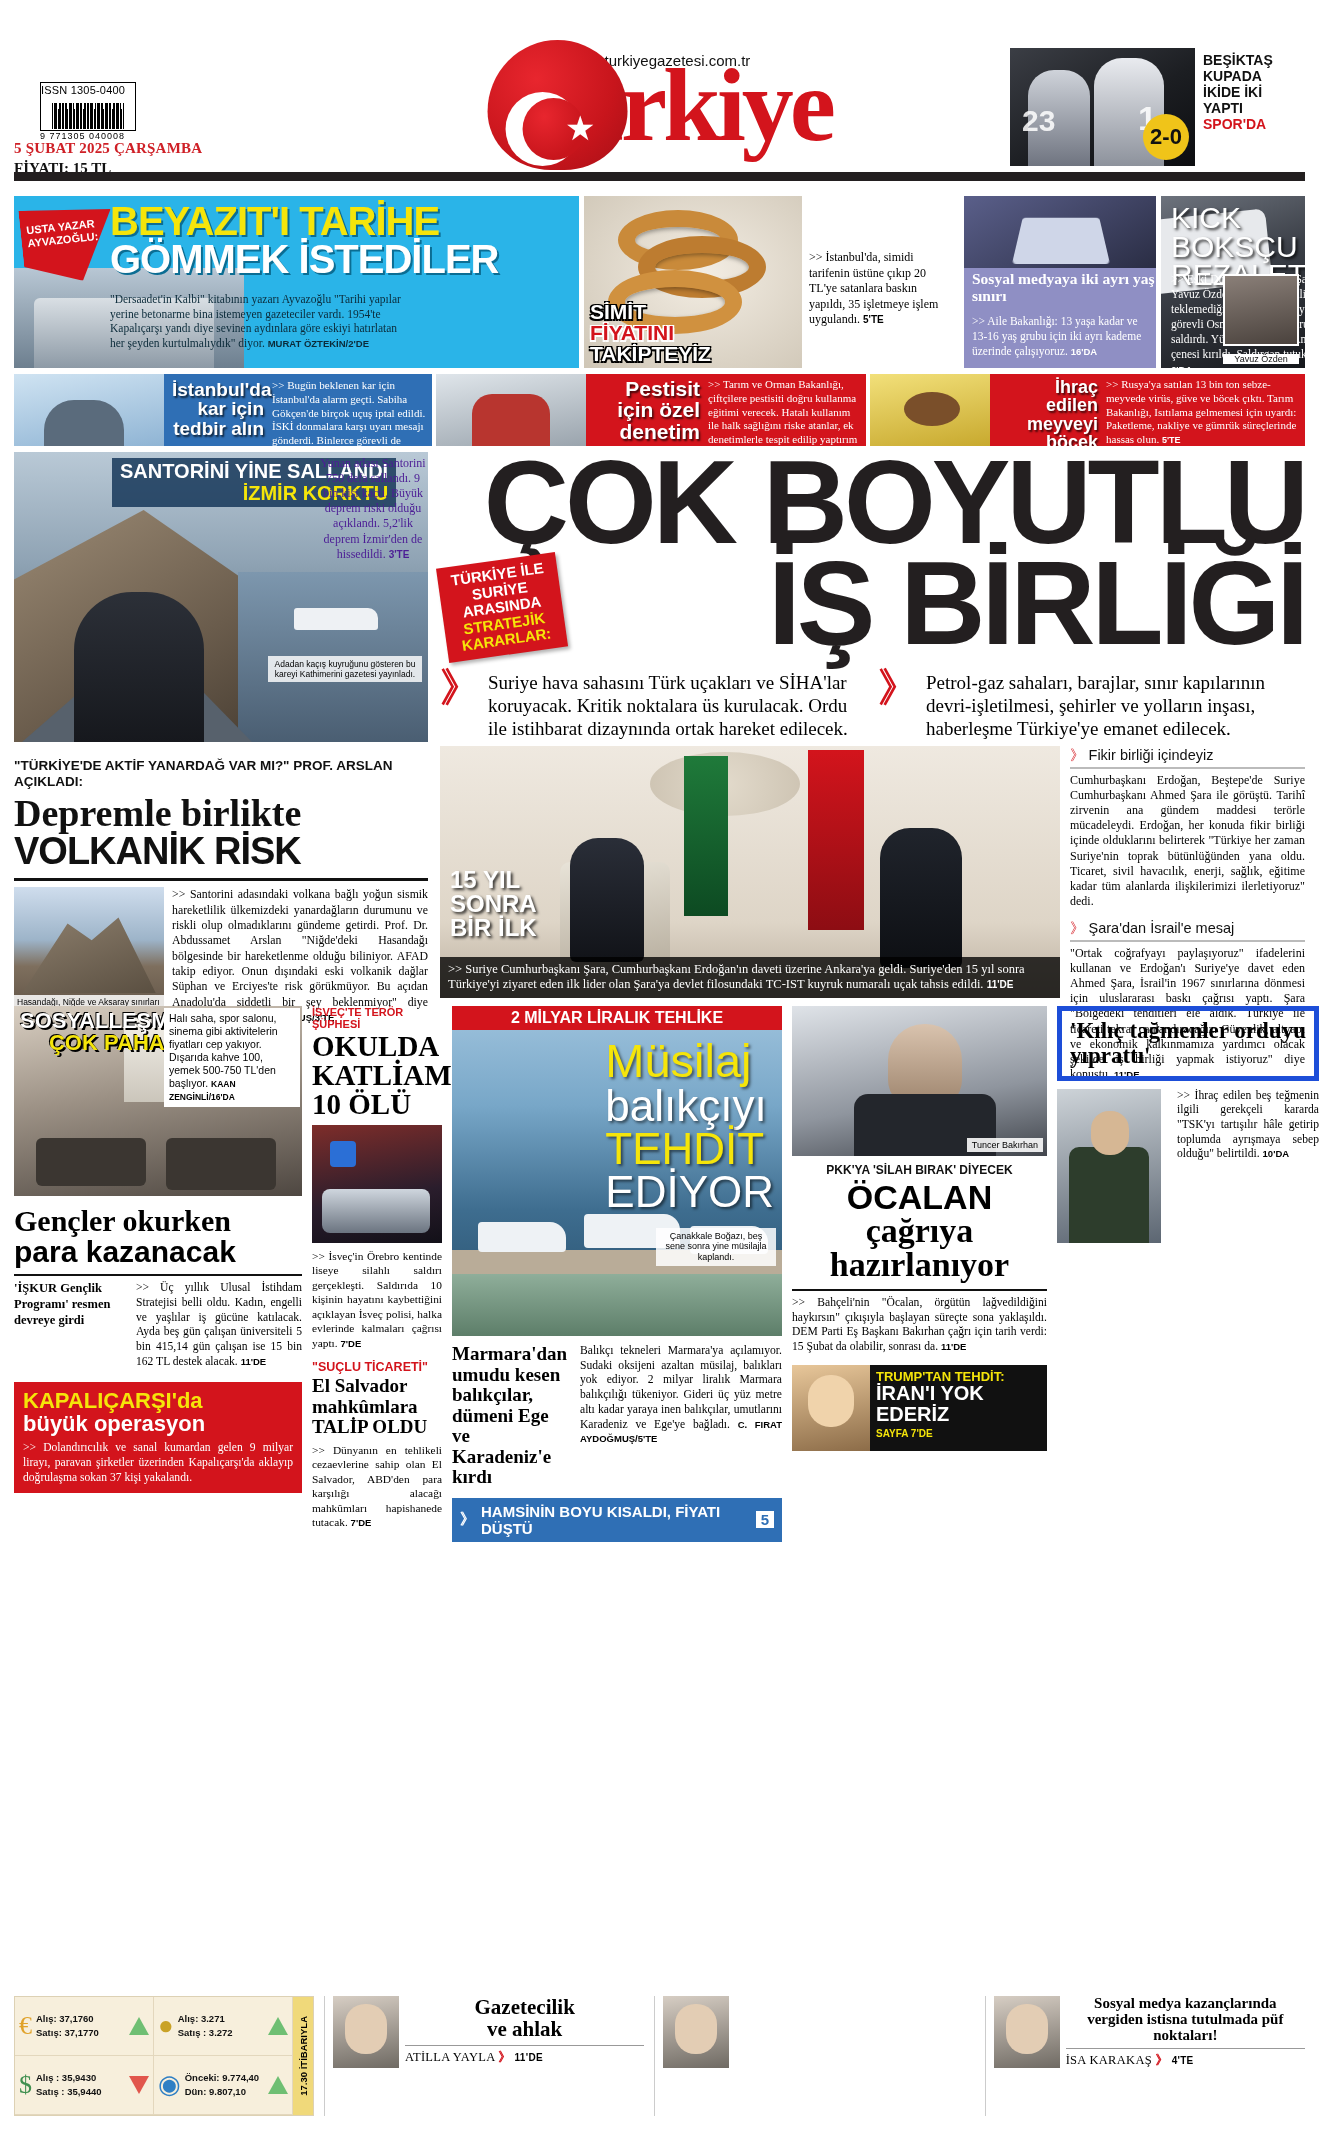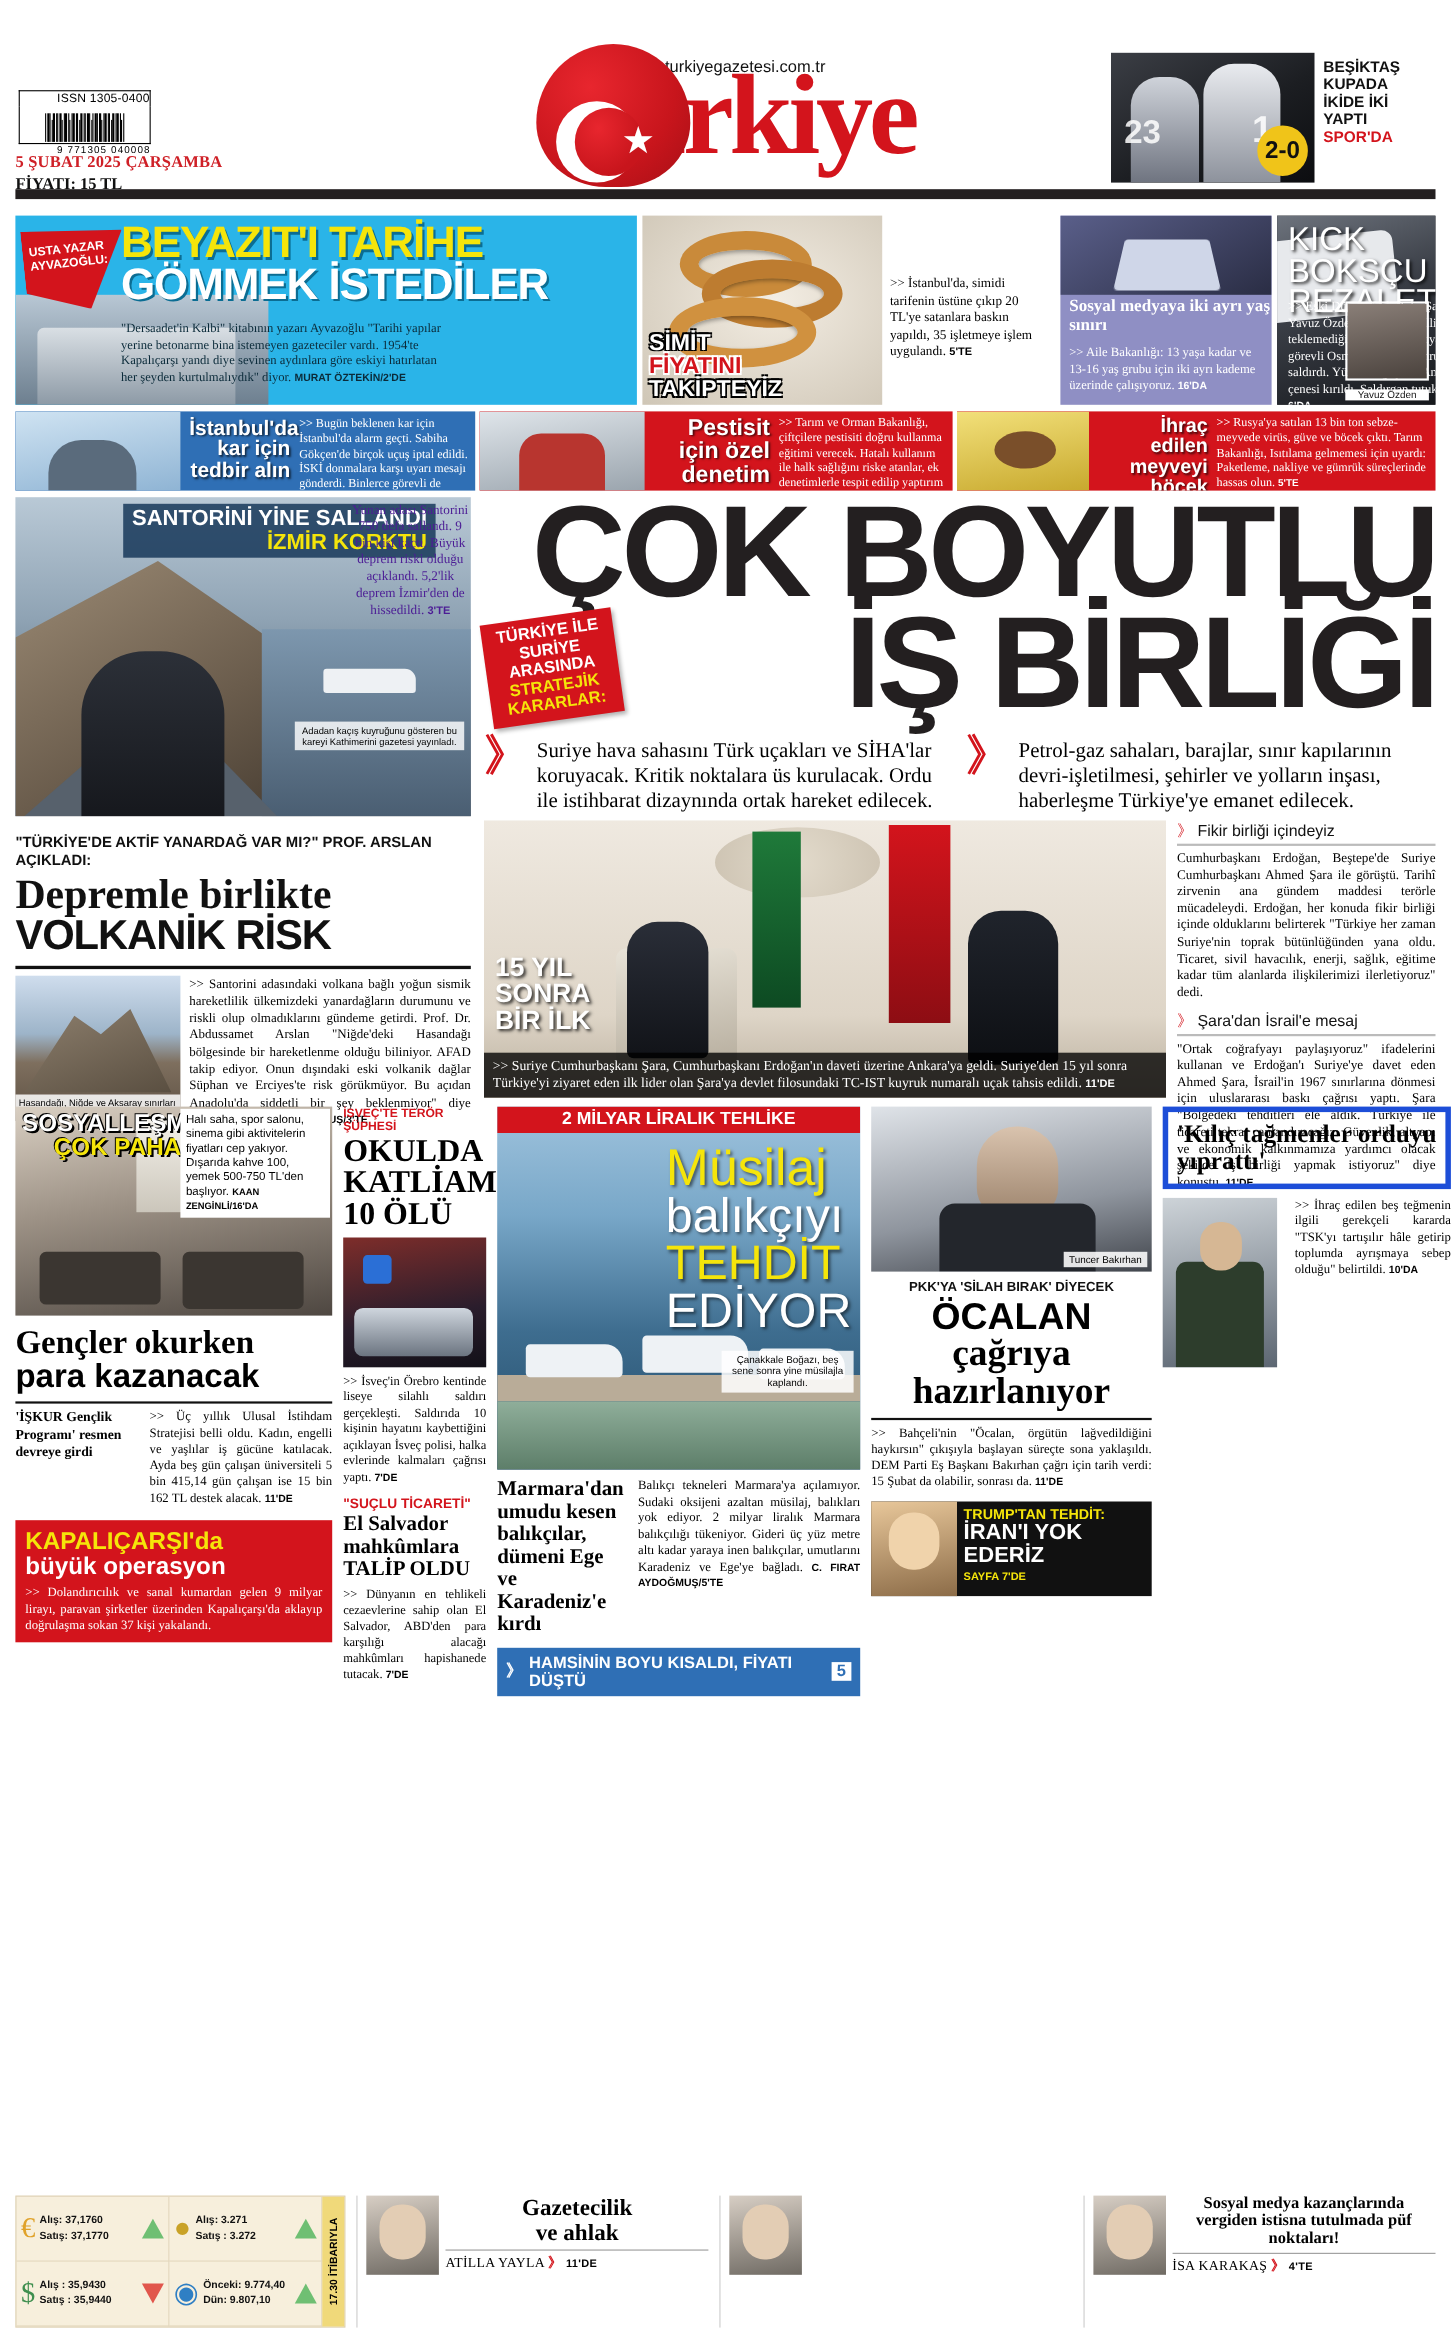--- a/index.html
+++ b/index.html
@@ -5,21 +5,21 @@
   * { box-sizing: border-box; margin: 0; padding: 0; }
   html, body {
     width: 1319px;
     background: #ffffff;
     font-family: "Liberation Serif", serif;
   }
   body { width: 1319px; height: 2130px; position: relative; overflow: hidden; }
 
   
   .masthead { position: relative; height: 180px; width: 1319px; }
-  .issn-block { position: absolute; left: 17px; top: 82px; width: 120px; text-align: right; }
+  .issn-block { position: absolute; left: 40px; top: 82px; width: 96px; text-align: left; }
   .issn-text { font-family: "Liberation Sans", sans-serif; font-size: 11px; letter-spacing: .2px; border:1px solid #000; border-bottom:none; padding:1px 0;}
   .barcode { height: 34px; border:1px solid #000; border-top:none; display:flex; align-items:flex-end; justify-content:center; padding:2px 4px 1px; gap:0.5px;}
   .barcode i { display:block; background:#000; width:1px; height:26px; }
   .barcode i.w { width:2px; }
   .barcode i.s { height:20px; }
   .barcode-num { font-family:"Liberation Sans",sans-serif; font-size:9px; letter-spacing:1px; }
   .date-line { position:absolute; left:14px; top:140px; color:#cf2027; font-family:"Liberation Serif",serif; font-weight:bold; font-size:15px; letter-spacing:.2px;}
   .price-line { position:absolute; left:14px; top:160px; color:#111; font-family:"Liberation Serif",serif; font-weight:bold; font-size:15px;}
 
   .site-url { position:absolute; left:0; right:0; top:52px; text-align:center; font-family:"Liberation Sans",sans-serif; font-size:15px; color:#111; }

